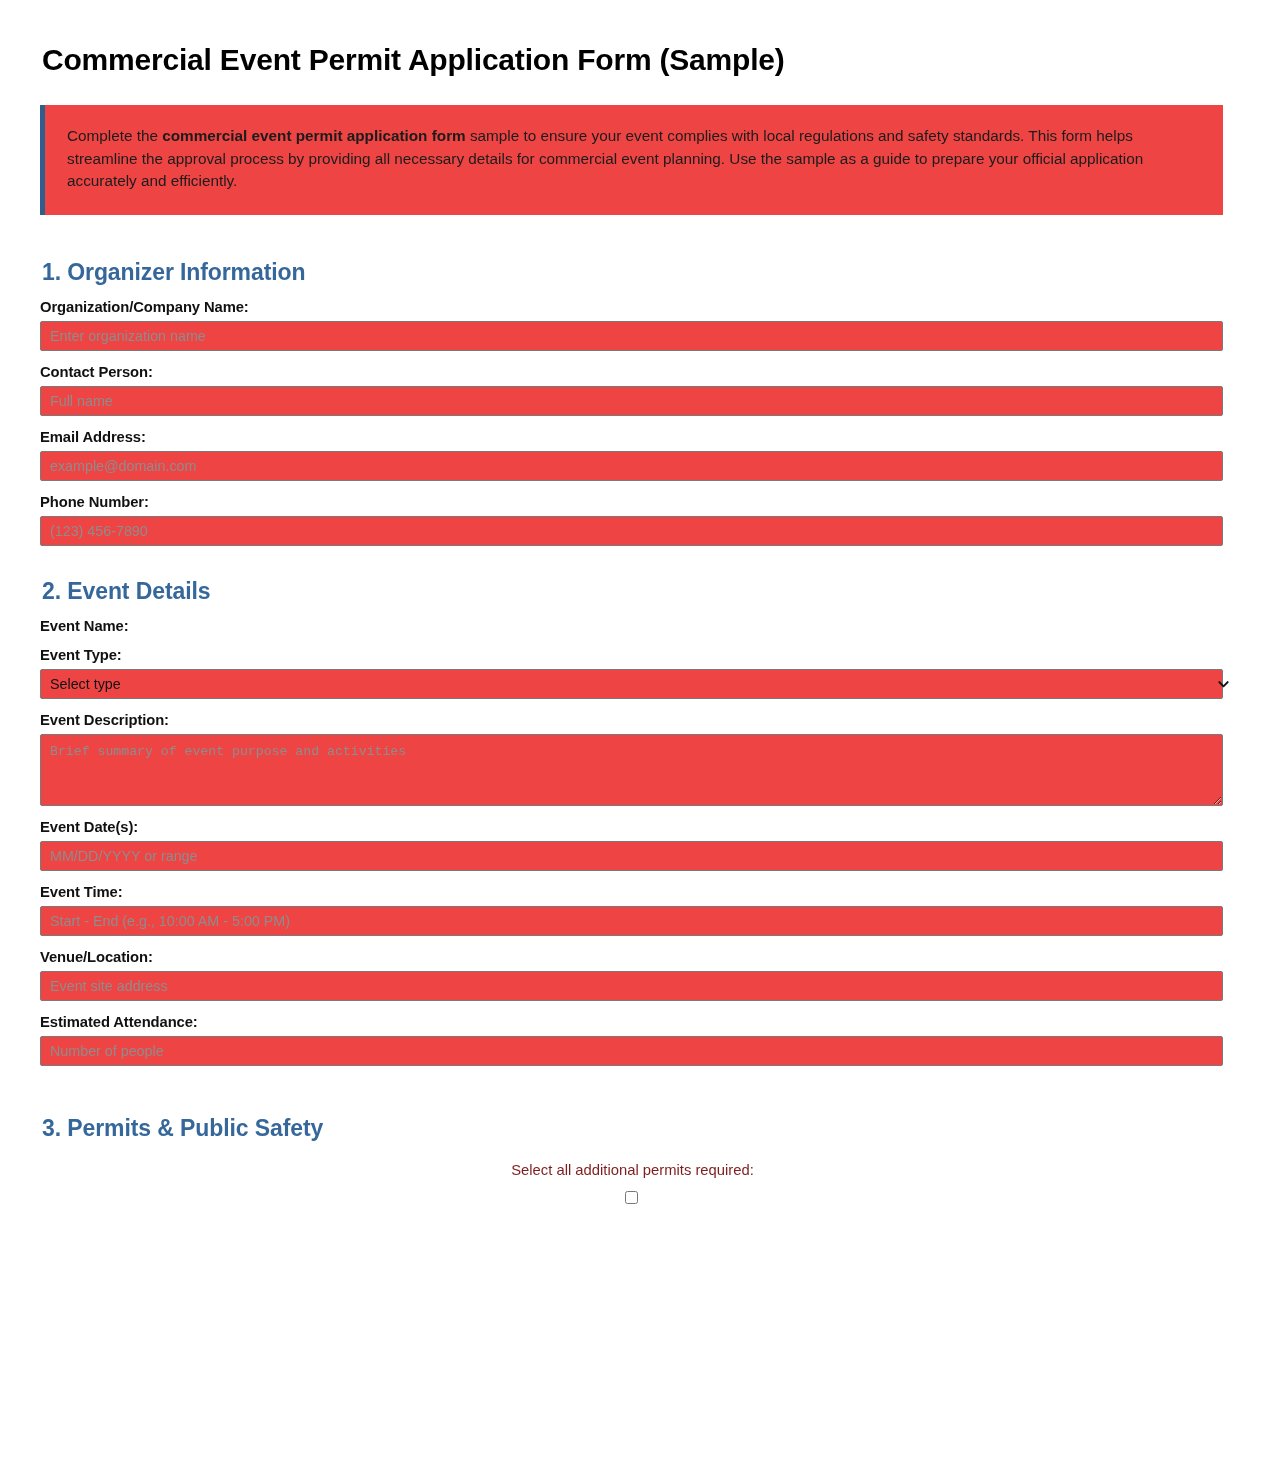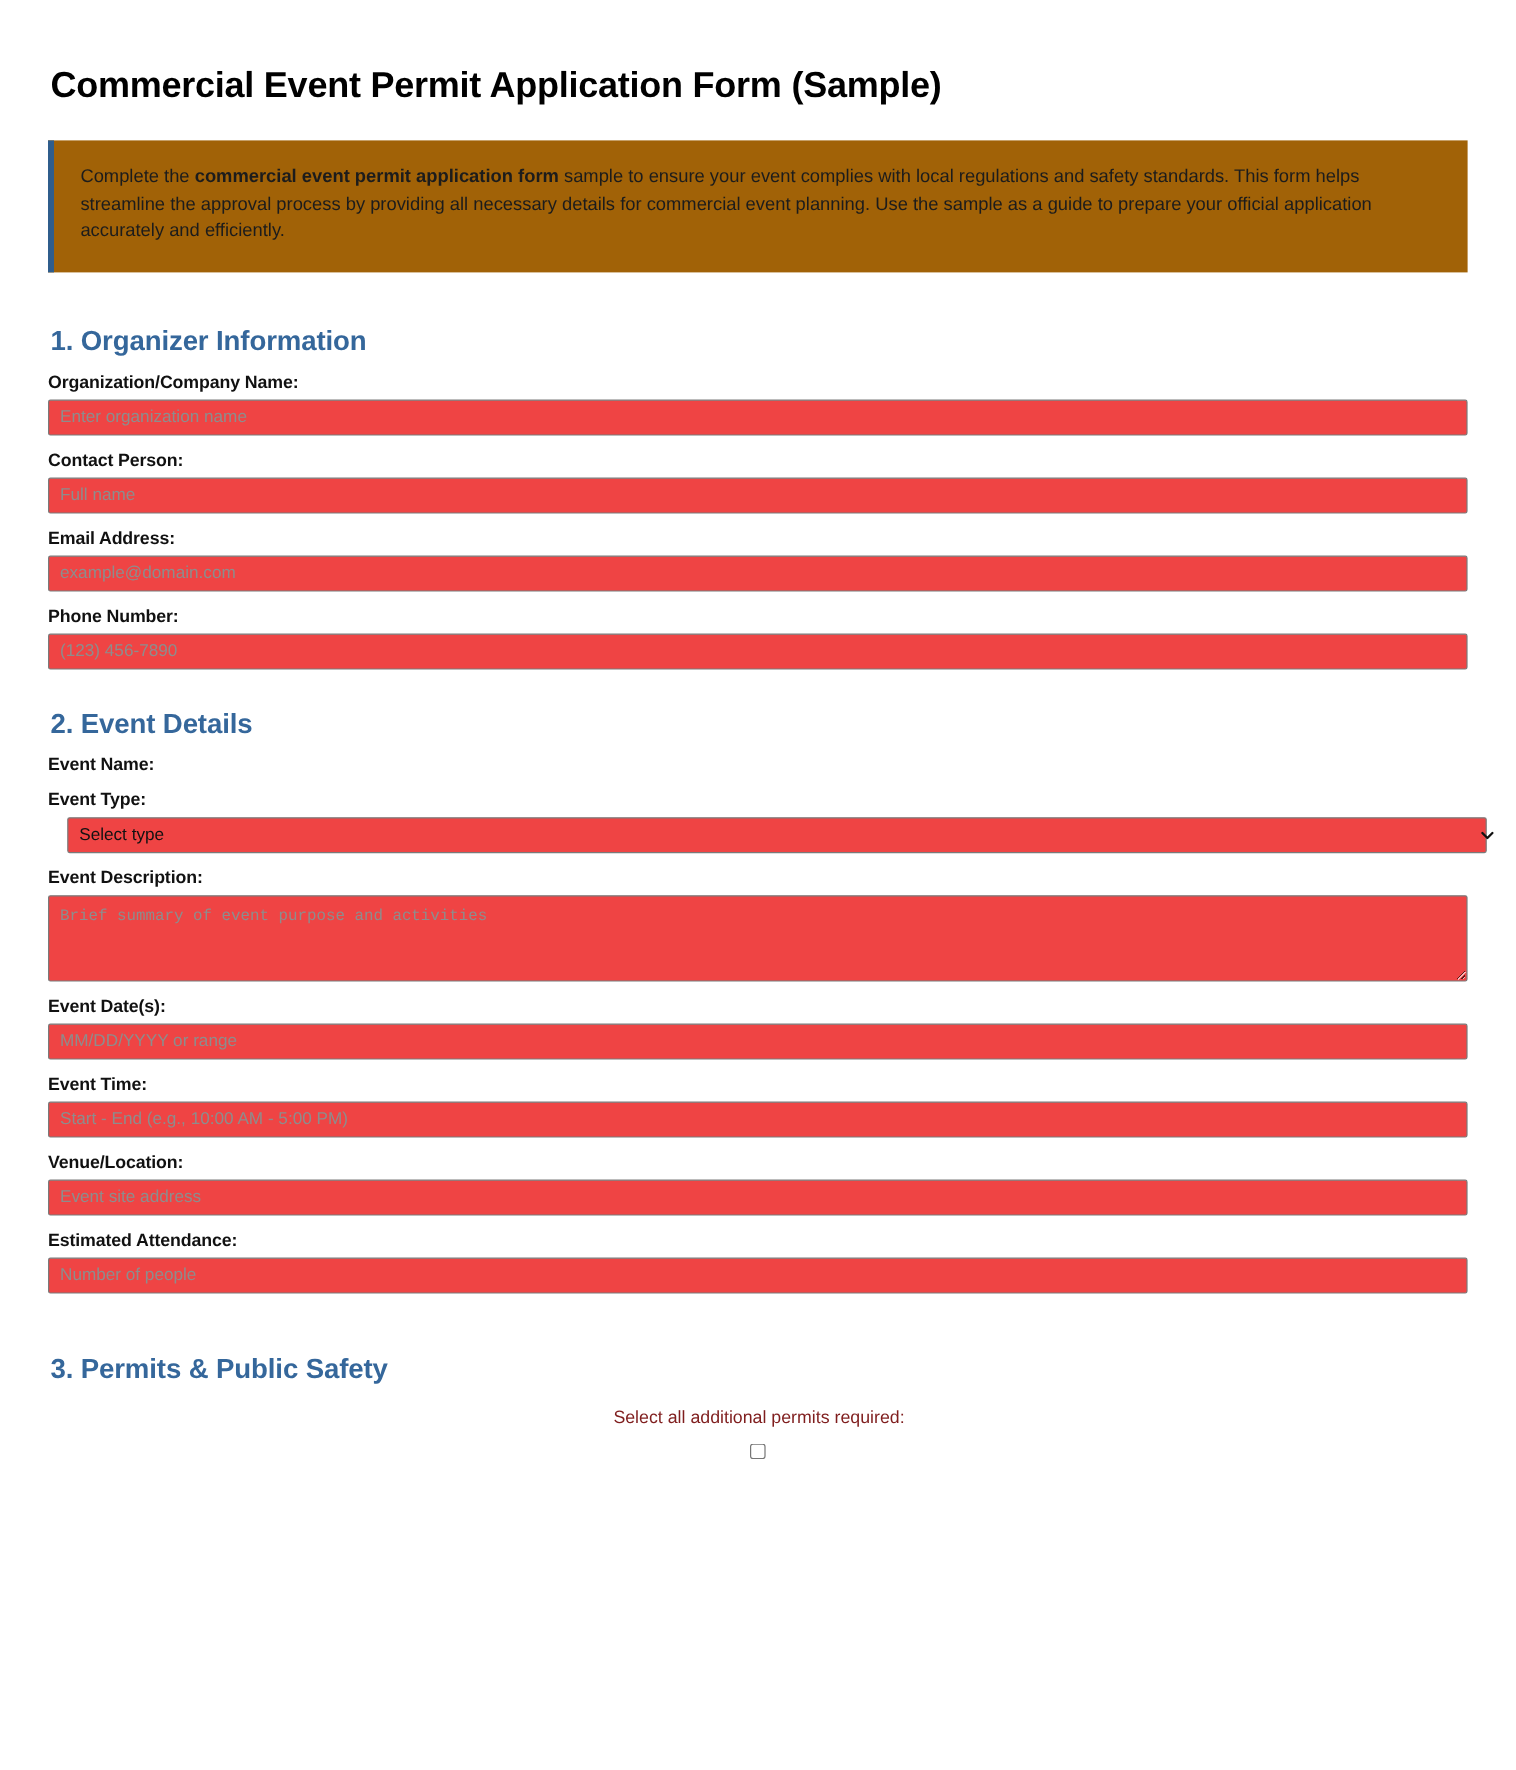--- a/index.html
+++ b/index.html
@@ -9,34 +9,34 @@
     background: #ffffff;
   }
   body {
     width: 1263px;
     min-height: 1475px;
     font-family: "Liberation Sans", sans-serif;
     color: #111111;
     -webkit-font-smoothing: antialiased;
   }
   .page {
-    padding: 42px 40px 0 40px;
+    padding: 30px 40px 0 40px;
     width: 1263px;
   }
   .page-title {
     font-size: 30px;
     font-weight: bold;
     color: #000000;
     letter-spacing: -0.2px;
     margin: 12px 0 0 2px;
     line-height: 1.2;
   }
   .callout {
     margin-top: 27px;
-    background: #a16207;
+    background: #ef4444;
     border-left: 5px solid #2f5d8c;
     padding: 20px 22px 22px 22px;
     width: 1183px;
   }
   .callout p {
     margin: 0;
     font-size: 15.3px;
     line-height: 1.48;
     color: #1c1c1c;
   }
@@ -72,21 +72,21 @@
     color: #111111;
     background: #ef4444;
     border: 1px solid #7a7a7a;
     border-radius: 2px;
     padding: 6px 9px;
     height: 30px;
     outline: none;
   }
   .text-input::placeholder { color: #8d8d8d; opacity: 1; }
 
-  .select-wrap { position: relative; width: 1201px; margin-left: 16px; }
+  .select-wrap { position: relative; width: 1201px; }
   .select-input {
     appearance: none;
     -webkit-appearance: none;
     -moz-appearance: none;
     padding-right: 30px;
     cursor: default;
   }
   .select-caret {
     position: absolute;
     right: 11px;

